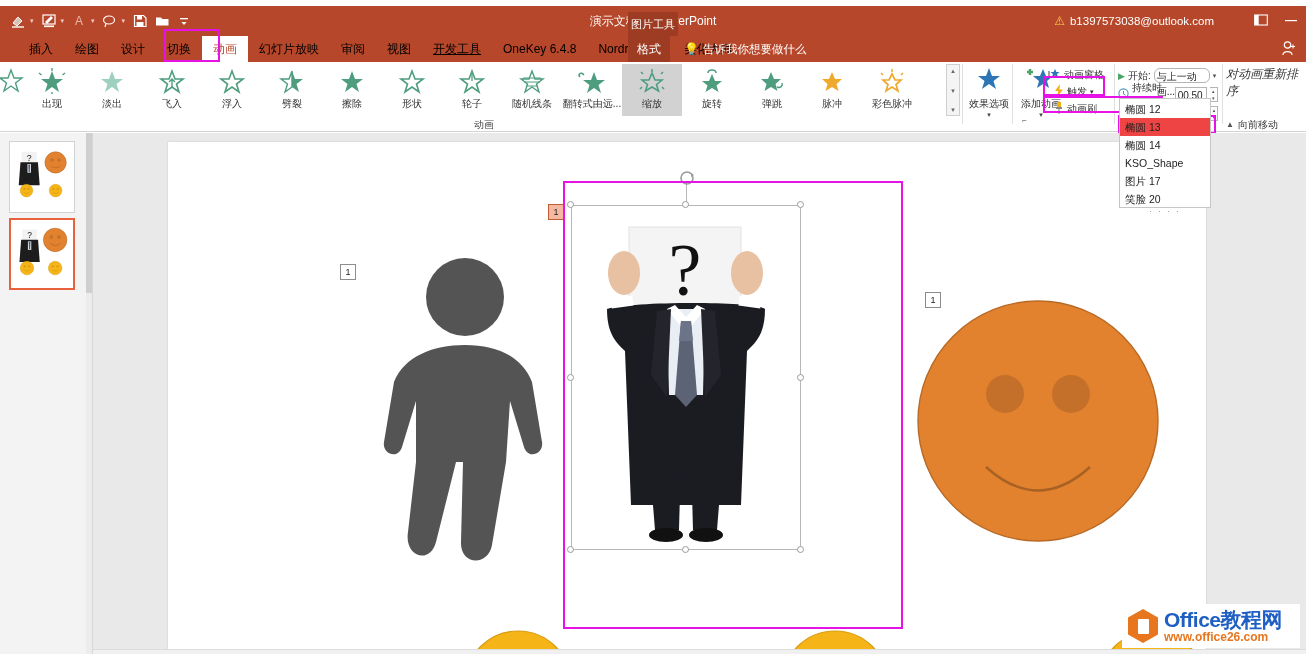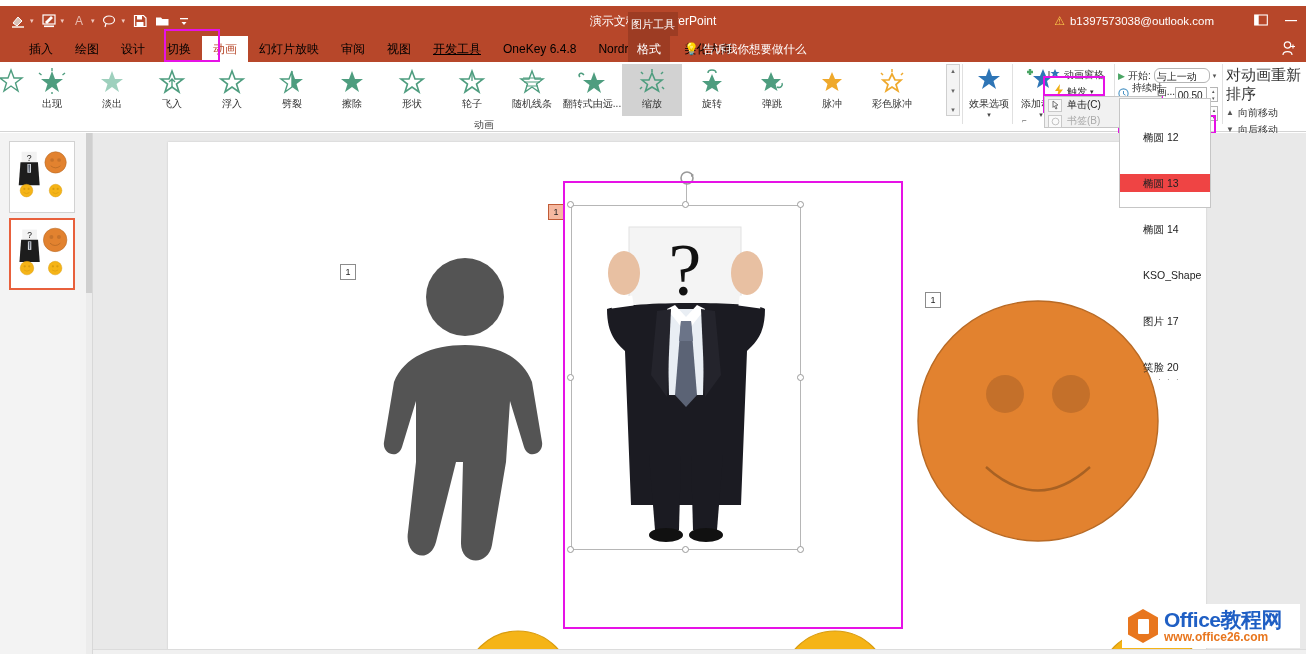--- a/index.html
+++ b/index.html
@@ -98,21 +98,21 @@
   .tim-row { display: flex; align-items: center; gap: 3px; height: 19px; font-size: 10px; color: #333; }
   .tim-inp {
     border: 1px solid #b5b5b5; background: #fff; height: 15px; font-size: 10px;
     padding: 0 2px; line-height: 15px; color: #222;
   }
   .spin { display: flex; flex-direction: column; width: 9px; height: 15px;
           border: 1px solid #b5b5b5; border-left: none; background: #fdfdfd; }
   .spin div { flex: 1; font-size: 5px; text-align: center; line-height: 6px; color: #555; }
 
   .reorder-col { position: absolute; left: 1226px; top: 4px; width: 78px; }
-  .reorder-title { font-size: 15px; color: #333; margin-bottom: 0; }
+  .reorder-title { font-size: 12px; color: #333; margin-bottom: 16px; font-style: italic; }
   .reorder-row { display: flex; align-items: center; gap: 4px; font-size: 10px; color: #333; height: 17px; }
   .tri { font-size: 8px; color: #555; }
 
   .dlg-launch { position: absolute; font-size: 8px; color: #777; }
 
   
   .hl { position: absolute; border: 2px solid #e612e6; pointer-events: none; }
 
   
   .trig-menu {
@@ -123,21 +123,21 @@
   .trig-item.dim { color: #aaa; }
   .trig-ico { width: 14px; height: 13px; border: 1px solid #c9c9c9; background: #fafafa;
               display: flex; align-items: center; justify-content: center; font-size: 8px; color: #666; }
   .trig-arrow { margin-left: auto; font-size: 7px; color: #555; padding-right: 3px; }
 
   
   .sub-menu {
     position: absolute; left: 1119px; top: 98px; width: 92px; height: 110px;
     background: #fff; border: 1px solid #c6c6c6; z-index: 31; padding-top: 1px;
   }
-  .sub-item { height: 18px; line-height: 18px; font-size: 10.5px; color: #222; padding-left: 23px; white-space: nowrap; margin-top: 28px; }
+  .sub-item { height: 18px; line-height: 18px; font-size: 10.5px; color: #222; padding-left: 5px; white-space: nowrap; }
   .sub-item.sel { background: #ef4444; }
   .sub-dots { text-align: center; font-size: 8px; color: #888; letter-spacing: 2px; line-height: 8px; }
 
   
   .thumbpane {
     position: absolute; left: 0; top: 133px; width: 93px; height: 521px;
     background: #f3f3f3; border-right: 1px solid #d8d8d8;
   }
   .thumb { position: absolute; left: 9px; width: 66px; height: 72px; background: #fff; border: 1px solid #d2d2d2; }
   .thumb.sel { border: 2px solid #e8603c; }
@@ -549,40 +549,20 @@
         <span>向后移动</span>
       </div>
     </div>
   </div>
 
   <div class="hl" style="left:164px; top:29px; width:56px; height:33px;"></div>
   <div class="hl" style="left:1043px; top:76px; width:62px; height:20px;"></div>
   <div class="hl" style="left:1043px; top:96px; width:120px; height:17px;"></div>
   <div class="hl" style="left:1118px; top:115px; width:98px; height:19px;"></div>
 
-  <div class="trig-menu">
-    <div class="trig-item">
-      <span class="trig-ico">
-        <svg width="9" height="10" viewBox="0 0 9 10">
-            <path d="M2 1 L7 5 L4.6 5.4 L6 8.5 L4.8 9 L3.4 5.9 L2 7.4 Z" fill="none" stroke="#666" stroke-width="0.9"></path>
-          </svg>
-      </span>
-      <span>单击(C)</span>
-      <span class="trig-arrow">▸</span>
-    </div>
-    <div class="trig-item dim">
-      <span class="trig-ico">
-        <svg width="9" height="9" viewBox="0 0 9 9">
-            <circle cx="4.5" cy="4.5" r="3.4" fill="none" stroke="#bbb" stroke-width="0.9"></circle>
-          </svg>
-      </span>
-      <span>书签(B)</span>
-      <span class="trig-arrow">▸</span>
-    </div>
-  </div>
 
   <div class="sub-menu">
     <div class="sub-item">椭圆 12</div>
     <div class="sub-item sel">椭圆 13</div>
     <div class="sub-item">椭圆 14</div>
     <div class="sub-item">KSO_Shape</div>
     <div class="sub-item">图片 17</div>
     <div class="sub-item">笑脸 20</div>
     <div class="sub-dots">· · · ·</div>
   </div>

